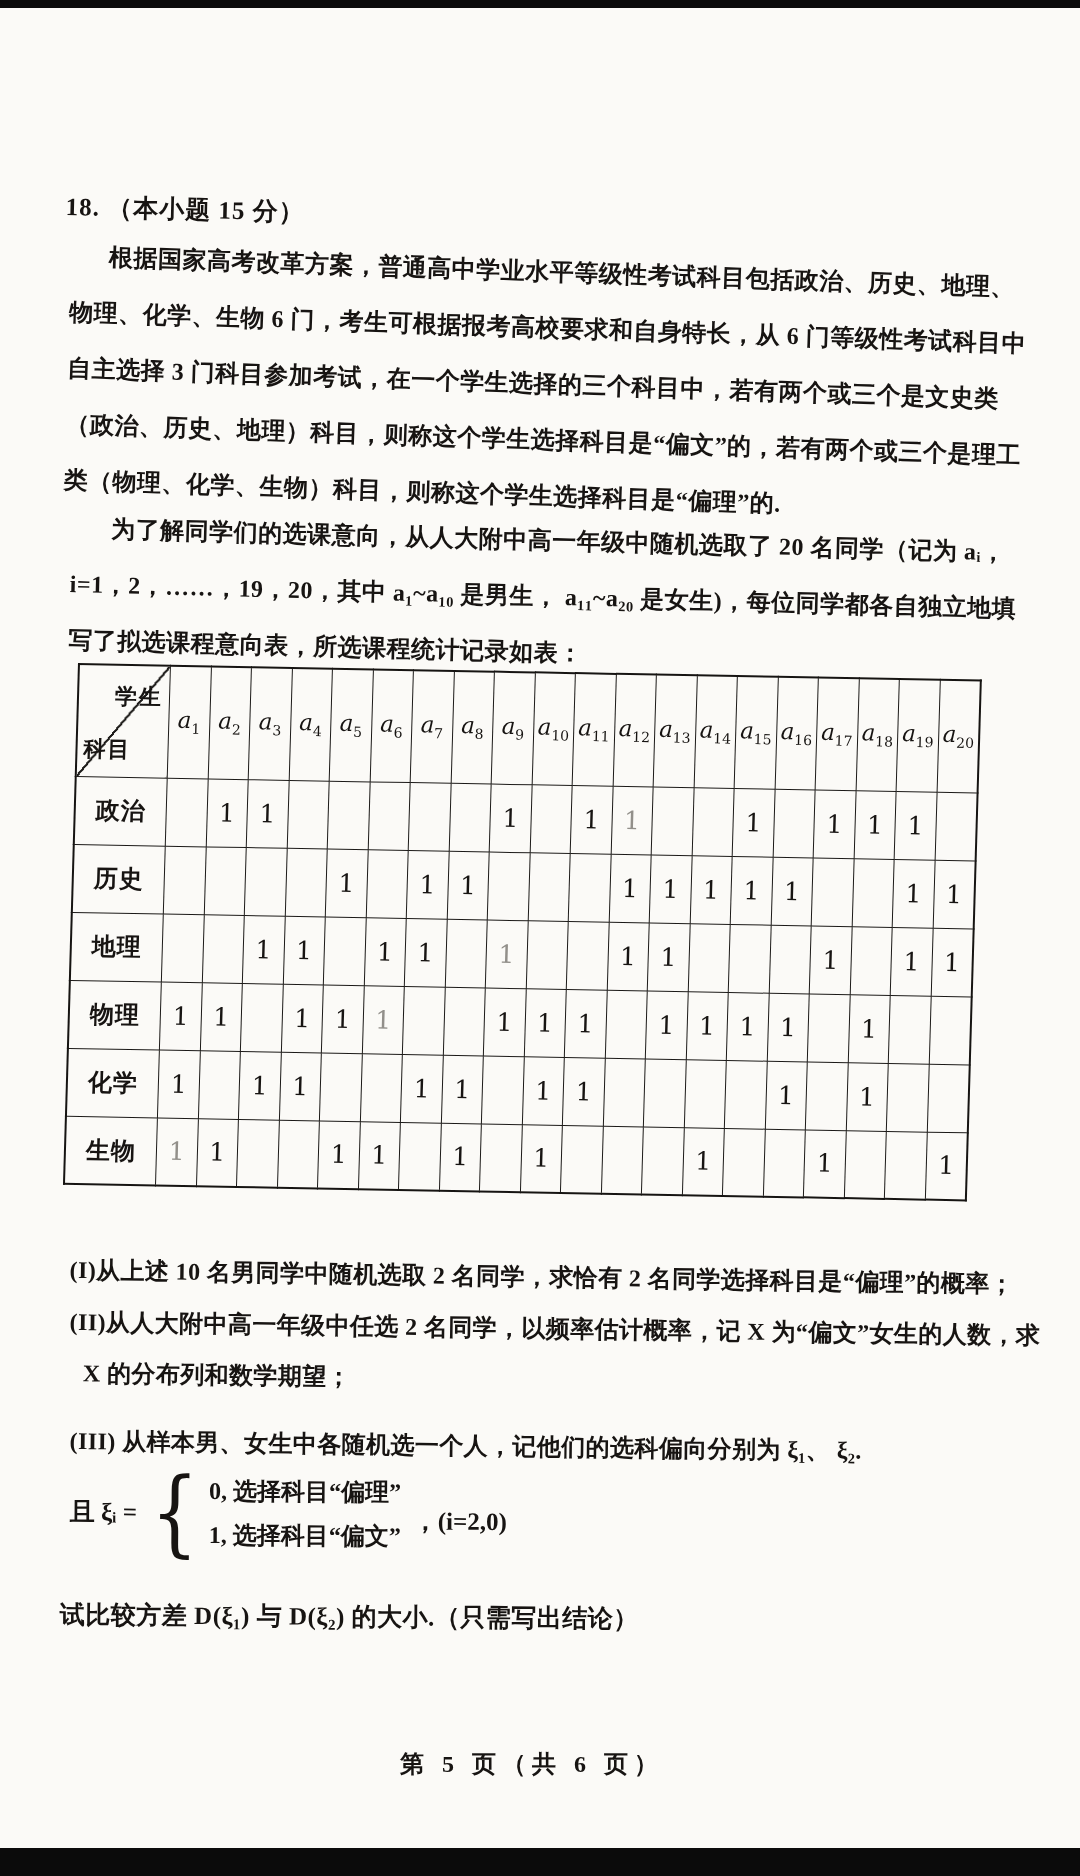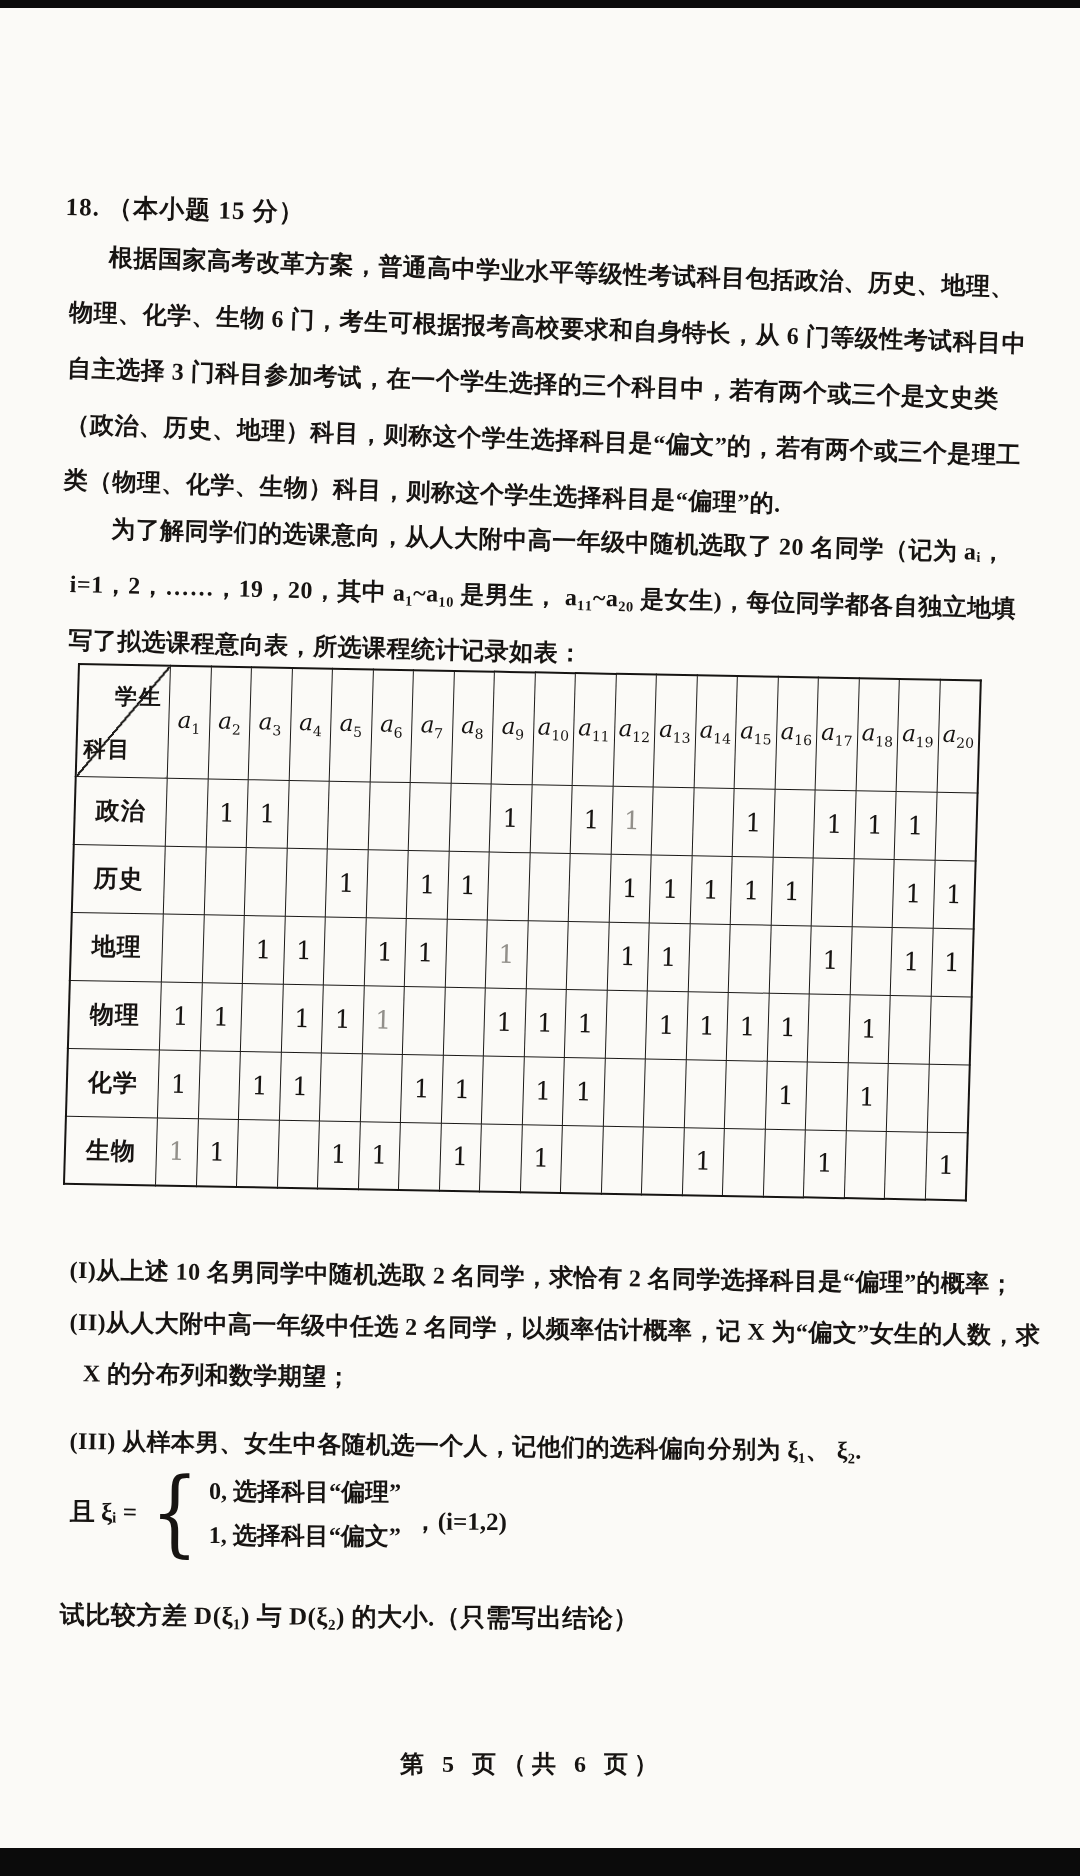--- a/index.html
+++ b/index.html
@@ -299,21 +299,21 @@
     <div class="line">(III) 从样本男、女生中各随机选一个人，记他们的选科偏向分别为 ξ₁、 ξ₂.</div>
   </div>
 
   <div class="formula">
     <span class="prefix">且 ξᵢ =</span>
     <span class="brace">{</span>
     <span class="cases">
       <span>0, 选择科目“偏理”</span>
       <span>1, 选择科目“偏文”</span>
     </span>
-    <span class="suffix">，(i=1,2)</span>
+    <span class="suffix">，(i=2,0)</span>
   </div>
 
   <div class="conclusion">试比较方差 D(ξ₁) 与 D(ξ₂) 的大小.（只需写出结论）</div>
 
   <div class="footer">第 5 页（共 6 页）</div>
 
   <div class="scan-bar bar-bottom"></div>
 
 </div>
 

